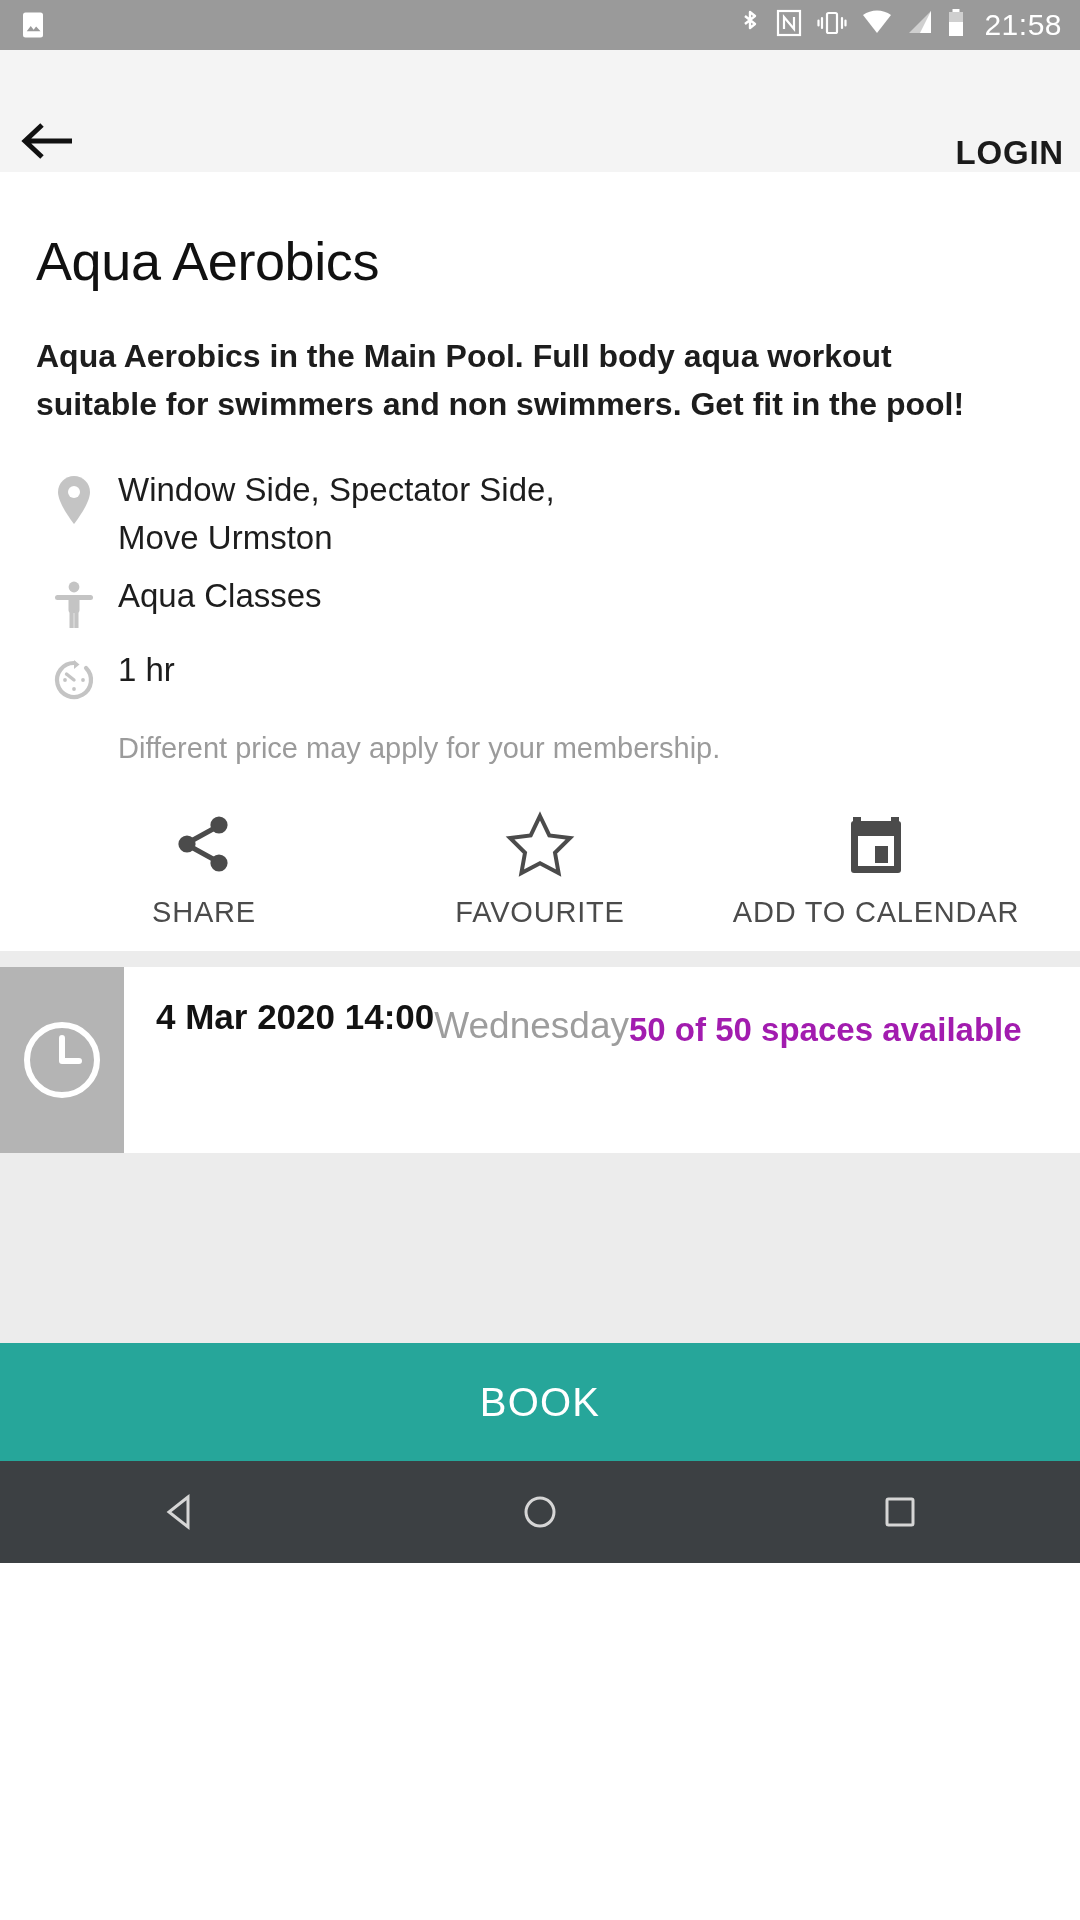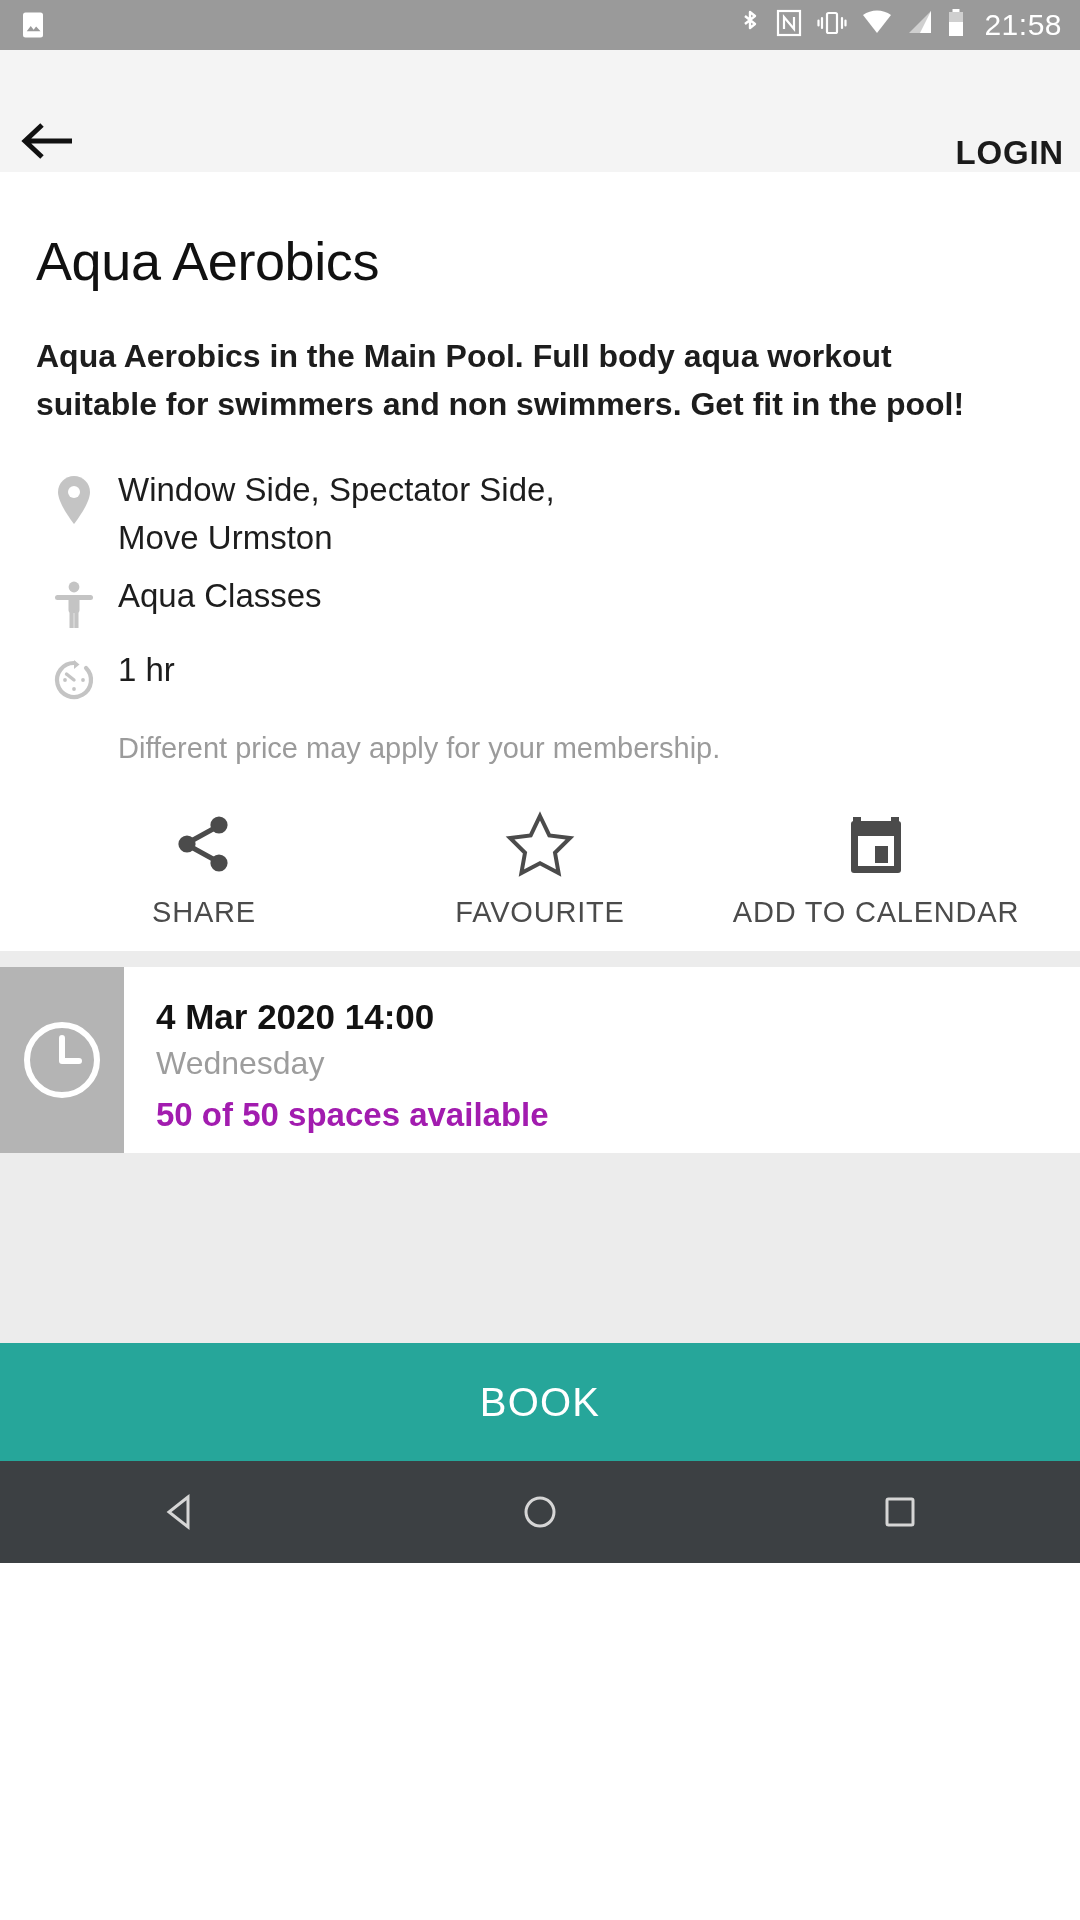--- a/index.html
+++ b/index.html
@@ -76,24 +76,24 @@
   .session-wrap{ background:#ececec; padding-top:16px; }
   .session-card{
     background:#ffffff; display:flex; align-items:stretch;
     height:186px;
   }
   .session-thumb{
     width:124px; min-width:124px; background:#b4b4b4;
     display:flex; align-items:center; justify-content:center;
   }
   .session-info{
-    padding:30px 0 0 32px; display:flex; flex-direction:column;
+    padding:30px 0 0 32px; display:flex; 
   }
   .session-date{ font-size:35px; font-weight:700; color:#121212; }
-  .session-day{ font-size:32px; color:#9d9d9d; padding-top:8px; }
+  .session-day{ font-size:37px; color:#9d9d9d; padding-top:8px; }
   .session-spaces{ font-size:33px; font-weight:700; color:#a21caf; padding-top:14px; }
   .session-filler{ background:#ececec; height:190px; }
 
   
   .book-btn{
     height:118px; background:#26a69a;
     display:flex; align-items:center; justify-content:center;
     cursor:pointer;
   }
   .book-label{

